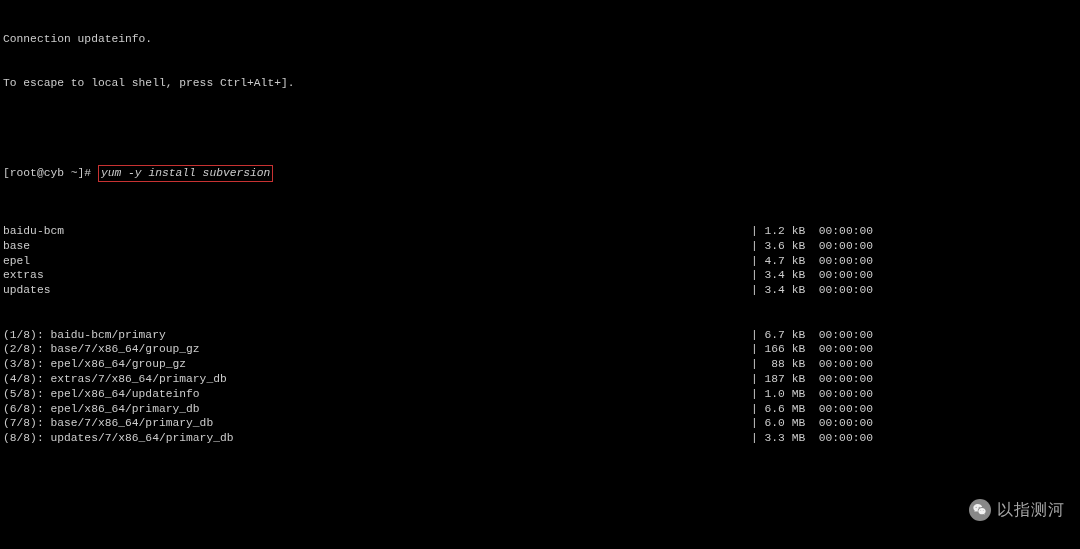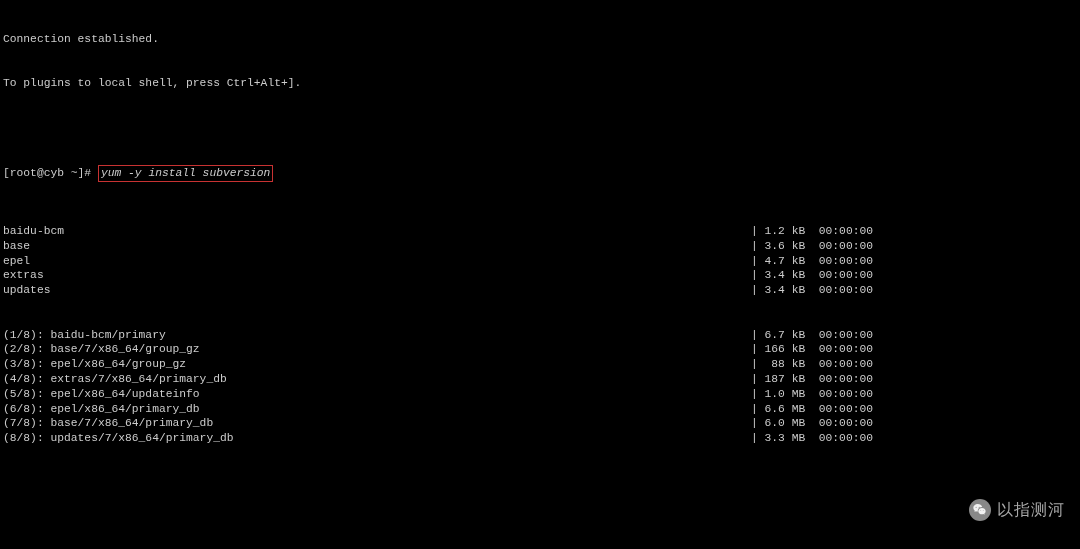--- a/index.html
+++ b/index.html
@@ -50,22 +50,22 @@
     align-items: center;
     justify-content: center;
   }
   .wm-icon svg { width: 16px; height: 16px; fill: #fff; opacity: .9; }
   .wm-text { color: #a8a8a8; font-size: 16px; font-family: sans-serif; letter-spacing: 1px; }
 </style>
 </head>
 <body>
 
 <div class="terminal">
-  <span class="line">Connection established.</span>
-  <span class="line">To plugins to local shell, press Ctrl+Alt+].</span>
+  <span class="line">Connection updateinfo.</span>
+  <span class="line">To escape to local shell, press Ctrl+Alt+].</span>
   <span class="line"></span>
   <span class="line"><span>[root@cyb ~]# </span><span class="prompt-box">yum -y install subversion</span></span>
 
   <div id="repo-rows"><div class="row"><span class="left">baidu-bcm</span><span class="right">| 1.2 kB  00:00:00</span></div><div class="row"><span class="left">base</span><span class="right">| 3.6 kB  00:00:00</span></div><div class="row"><span class="left">epel</span><span class="right">| 4.7 kB  00:00:00</span></div><div class="row"><span class="left">extras</span><span class="right">| 3.4 kB  00:00:00</span></div><div class="row"><span class="left">updates</span><span class="right">| 3.4 kB  00:00:00</span></div></div>
   <div id="dl-rows"><div class="row"><span class="left">(1/8): baidu-bcm/primary</span><span class="right">| 6.7 kB  00:00:00</span></div><div class="row"><span class="left">(2/8): base/7/x86_64/group_gz</span><span class="right">| 166 kB  00:00:00</span></div><div class="row"><span class="left">(3/8): epel/x86_64/group_gz</span><span class="right">|  88 kB  00:00:00</span></div><div class="row"><span class="left">(4/8): extras/7/x86_64/primary_db</span><span class="right">| 187 kB  00:00:00</span></div><div class="row"><span class="left">(5/8): epel/x86_64/updateinfo</span><span class="right">| 1.0 MB  00:00:00</span></div><div class="row"><span class="left">(6/8): epel/x86_64/primary_db</span><span class="right">| 6.6 MB  00:00:00</span></div><div class="row"><span class="left">(7/8): base/7/x86_64/primary_db</span><span class="right">| 6.0 MB  00:00:00</span></div><div class="row"><span class="left">(8/8): updates/7/x86_64/primary_db</span><span class="right">| 3.3 MB  00:00:00</span></div></div>
 
   
 
   
   

